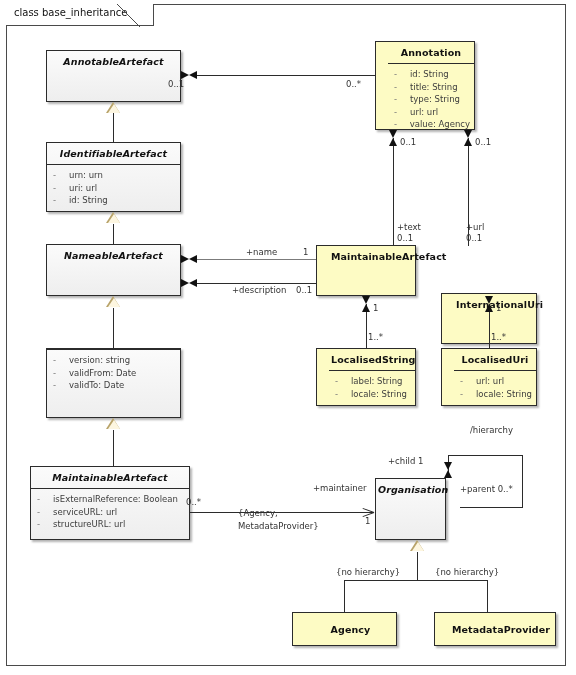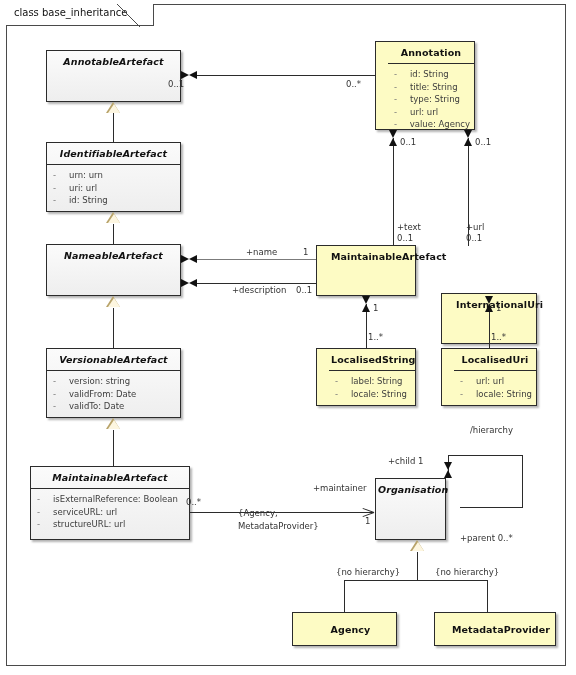--- a/index.html
+++ b/index.html
@@ -112,21 +112,20 @@
         <span>id: String</span>
       </div>
   </div>
 </div>
 
 <div class="cls gray abstract" style="left:46px;top:244px;width:135px;height:52px;">
   <div class="hd">NameableArtefact</div>
 </div>
 
 <div class="cls gray abstract" style="left:46px;top:348px;width:135px;height:70px;">
-  <div class="hd">VersionableArtefact</div>
   <div class="sep"></div>
   <div class="attrs">
     <div class="attr">
         <span class="dash">-</span>
         <span>version: string</span>
       </div>
     <div class="attr">
         <span class="dash">-</span>
         <span>validFrom: Date</span>
       </div>
@@ -302,21 +301,21 @@
 <div class="lbl" style="left:238px;top:508px;">{Agency,</div>
 <div class="lbl" style="left:238px;top:521px;">MetadataProvider}</div>
 
 <div class="ln v" style="left:448px;top:455px;height:23px;"></div>
 <div class="ln h" style="left:448px;top:455px;width:75px;"></div>
 <div class="ln v" style="left:522px;top:455px;height:52px;"></div>
 <div class="ln h" style="left:460px;top:507px;width:63px;"></div>
 <div class="dia vt" style="left:443.5px;top:462px;"></div>
 <div class="lbl" style="left:470px;top:425px;">/hierarchy</div>
 <div class="lbl" style="left:388px;top:456px;">+child 1</div>
-<div class="lbl" style="left:460px;top:533px;">+parent 0..*</div>
+<div class="lbl" style="left:460px;top:484px;">+parent 0..*</div>
 
 <div class="ln v" style="left:417px;top:552px;height:28px;"></div>
 <div class="tri-wrap" style="left:410px;top:540px;">
   <div class="tri-o"></div>
     <div class="tri-i"></div>
 </div>
 <div class="ln h" style="left:344px;top:580px;width:144px;"></div>
 <div class="ln v" style="left:344px;top:580px;height:32px;"></div>
 <div class="ln v" style="left:487px;top:580px;height:32px;"></div>
 <div class="lbl" style="left:336px;top:567px;">{no hierarchy}</div>

